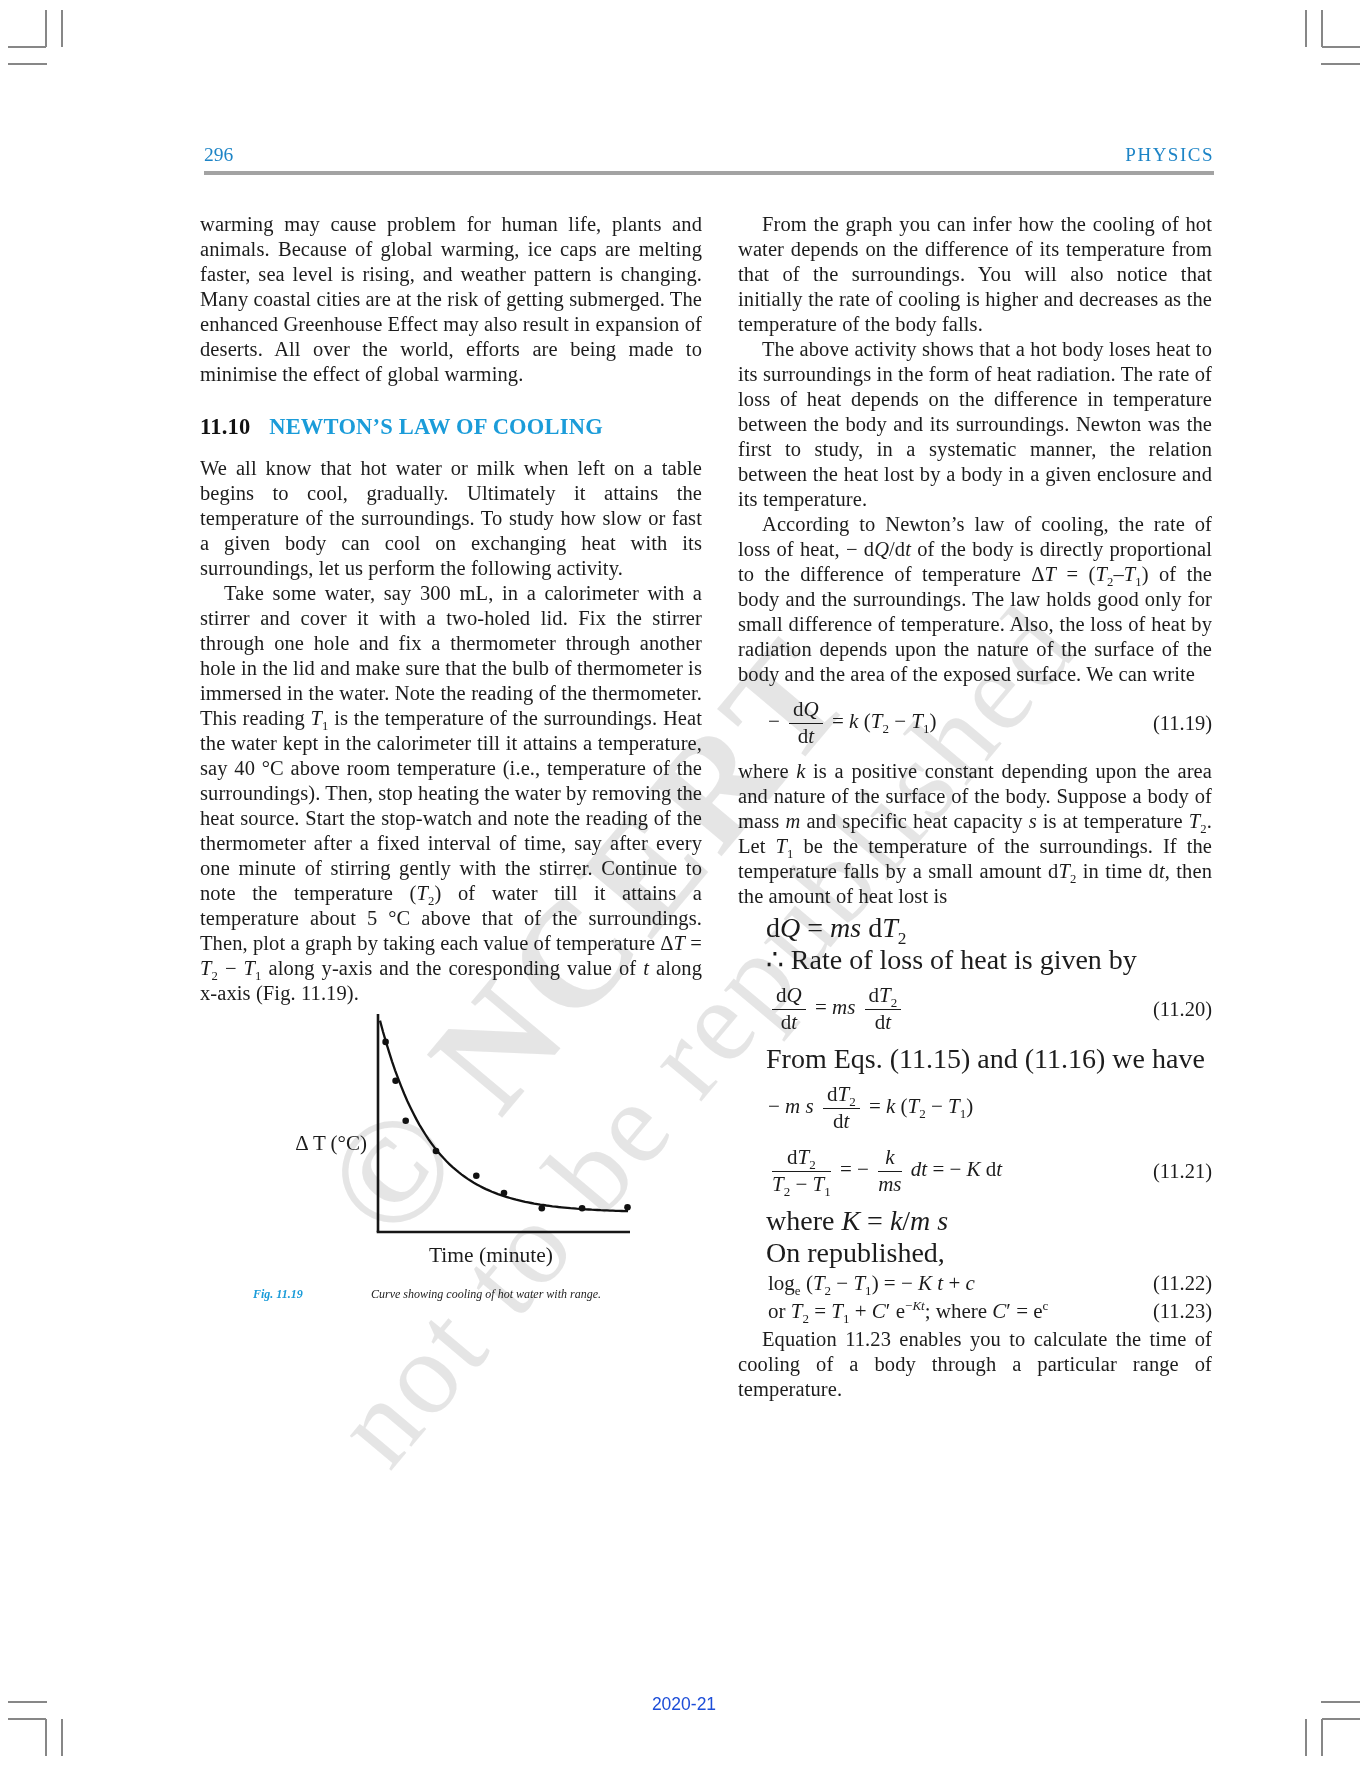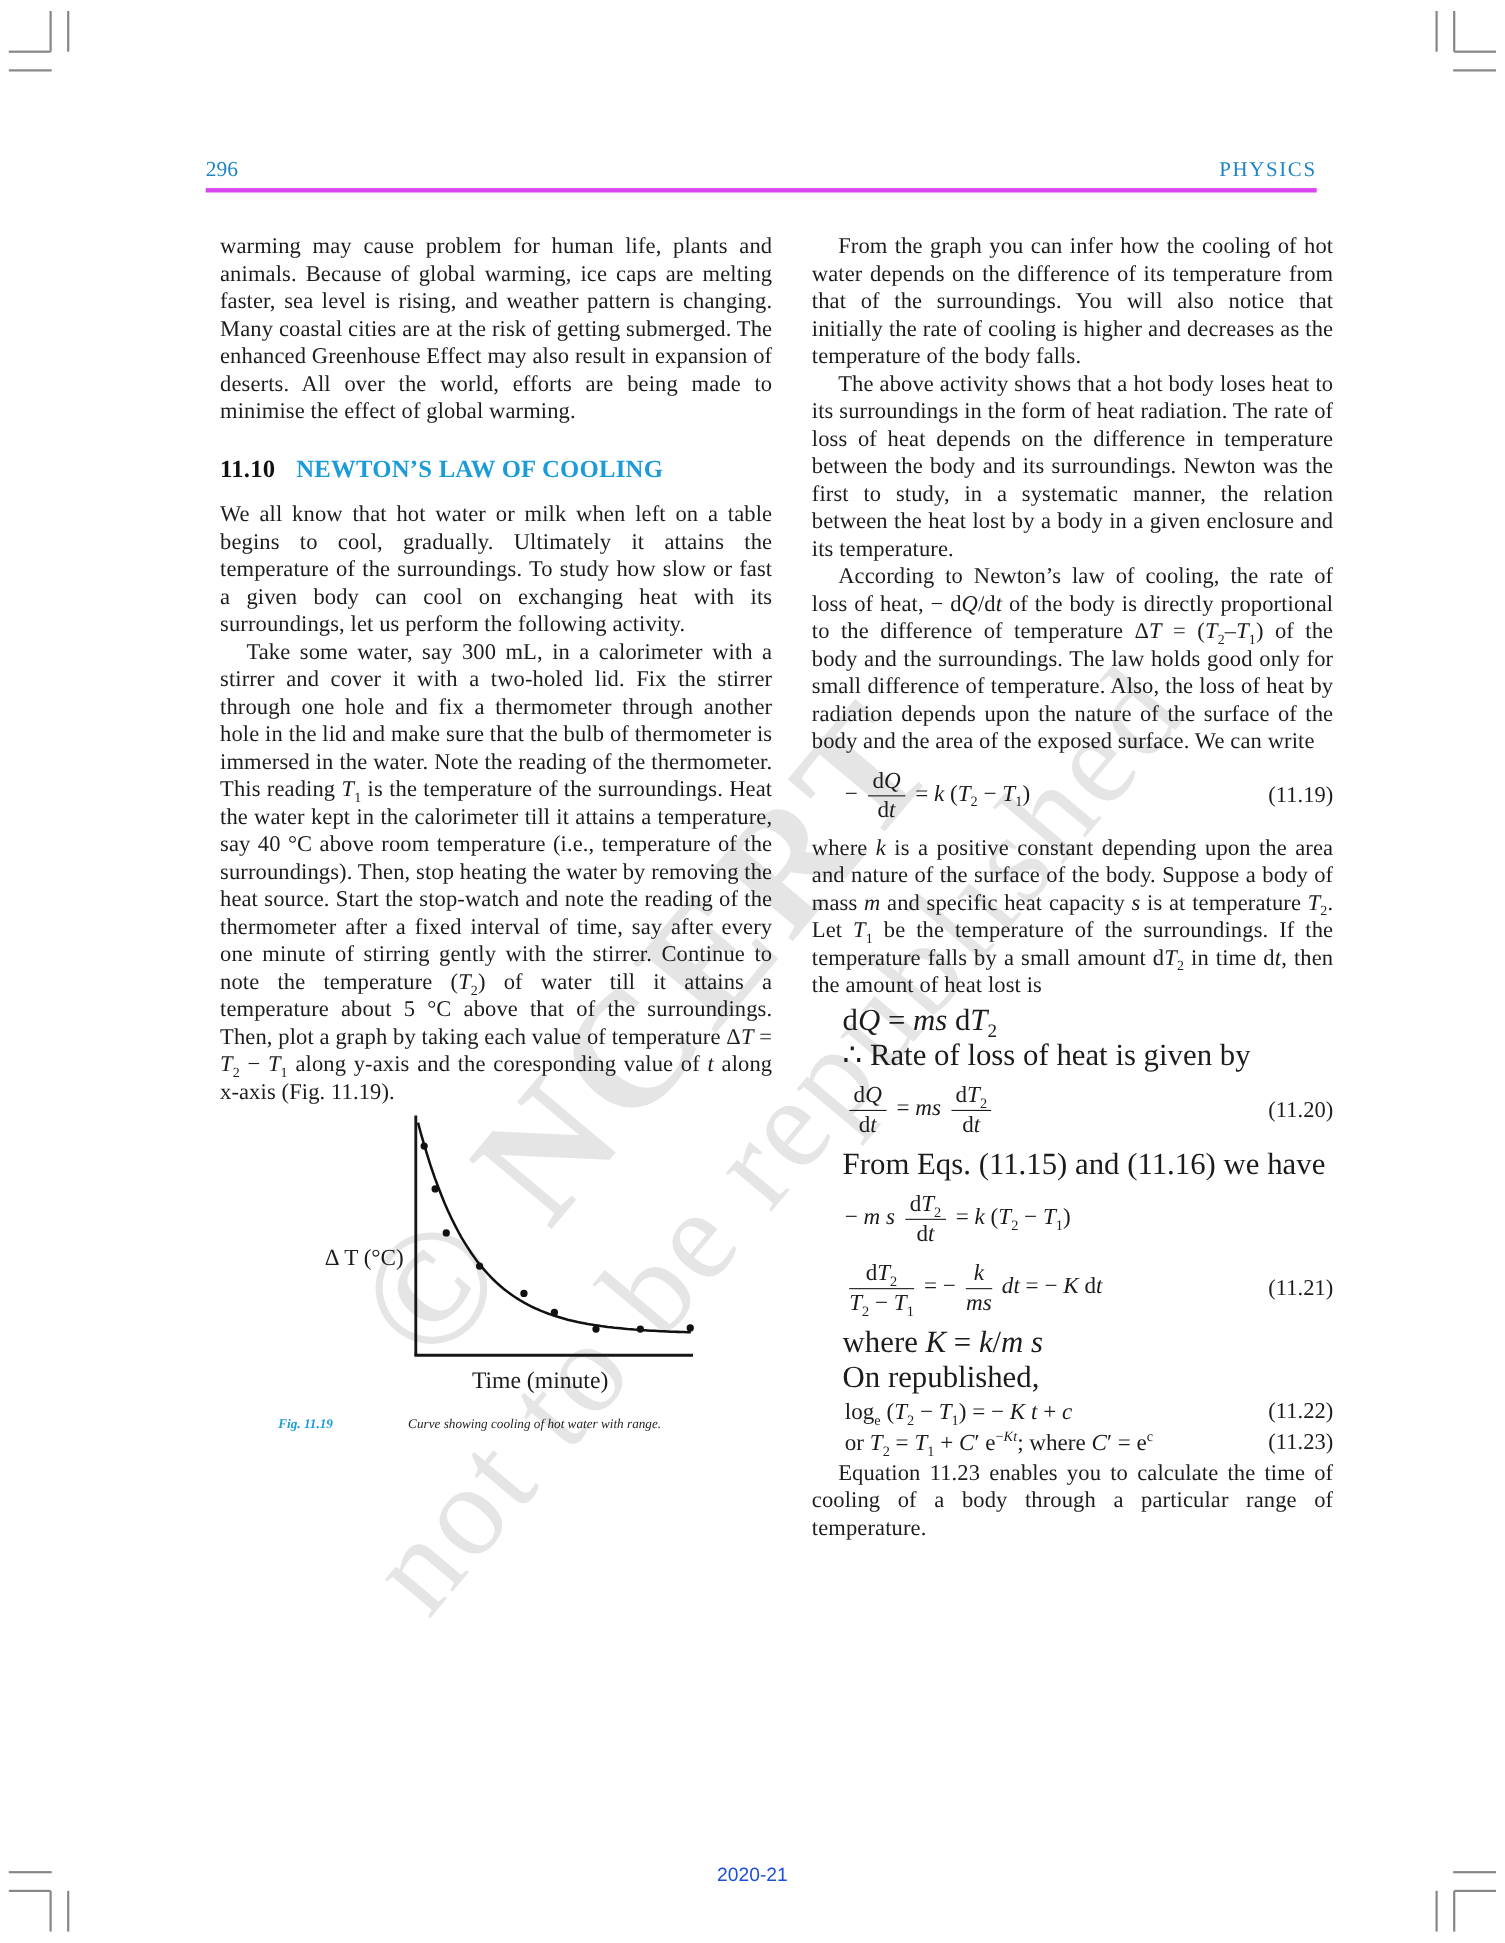--- a/index.html
+++ b/index.html
@@ -7,23 +7,23 @@
         font-family:"Liberation Serif","DejaVu Serif",serif;color:#1c1c1c;}
   
   .cm{position:absolute;background:#878787;}
   
   .wm{position:absolute;left:-60px;top:720px;width:1400px;height:520px;z-index:0;
       display:flex;flex-direction:column;justify-content:center;align-items:center;
       transform:rotate(-50deg);color:#cdcdcd;opacity:0.5;pointer-events:none;white-space:nowrap;}
   .wm .l1{font-size:150px;font-weight:bold;letter-spacing:8px;}
   .wm .l2{font-size:118px;letter-spacing:4px;}
   
-  .pagehead{position:absolute;left:187px;top:144px;width:1010px;z-index:1;
+  .pagehead{position:absolute;left:204px;top:144px;width:1010px;z-index:1;
             display:flex;justify-content:space-between;align-items:flex-end;
-            border-bottom:4px solid #d946ef;padding-bottom:5px;}
+            border-bottom:4px solid #a3a3a3;padding-bottom:5px;}
   .pagenum{font-size:19.5px;color:#1d84c6;}
   .runhead{font-size:19px;color:#1d84c6;letter-spacing:1.5px;}
   
   .cols{position:absolute;left:200px;top:212px;width:1012px;display:flex;gap:36px;z-index:1;}
   .col-left{width:502px;}
   .col-right{width:474px;}
   p.body{font-size:20.5px;line-height:25px;text-align:justify;margin:0;letter-spacing:0.1px;}
   .indent{text-indent:24px;}
   sub,sup{line-height:0;font-size:0.62em;}
   .sechead{margin:27px 0 16px 0;font-size:22.5px;font-weight:bold;letter-spacing:0.2px;}

